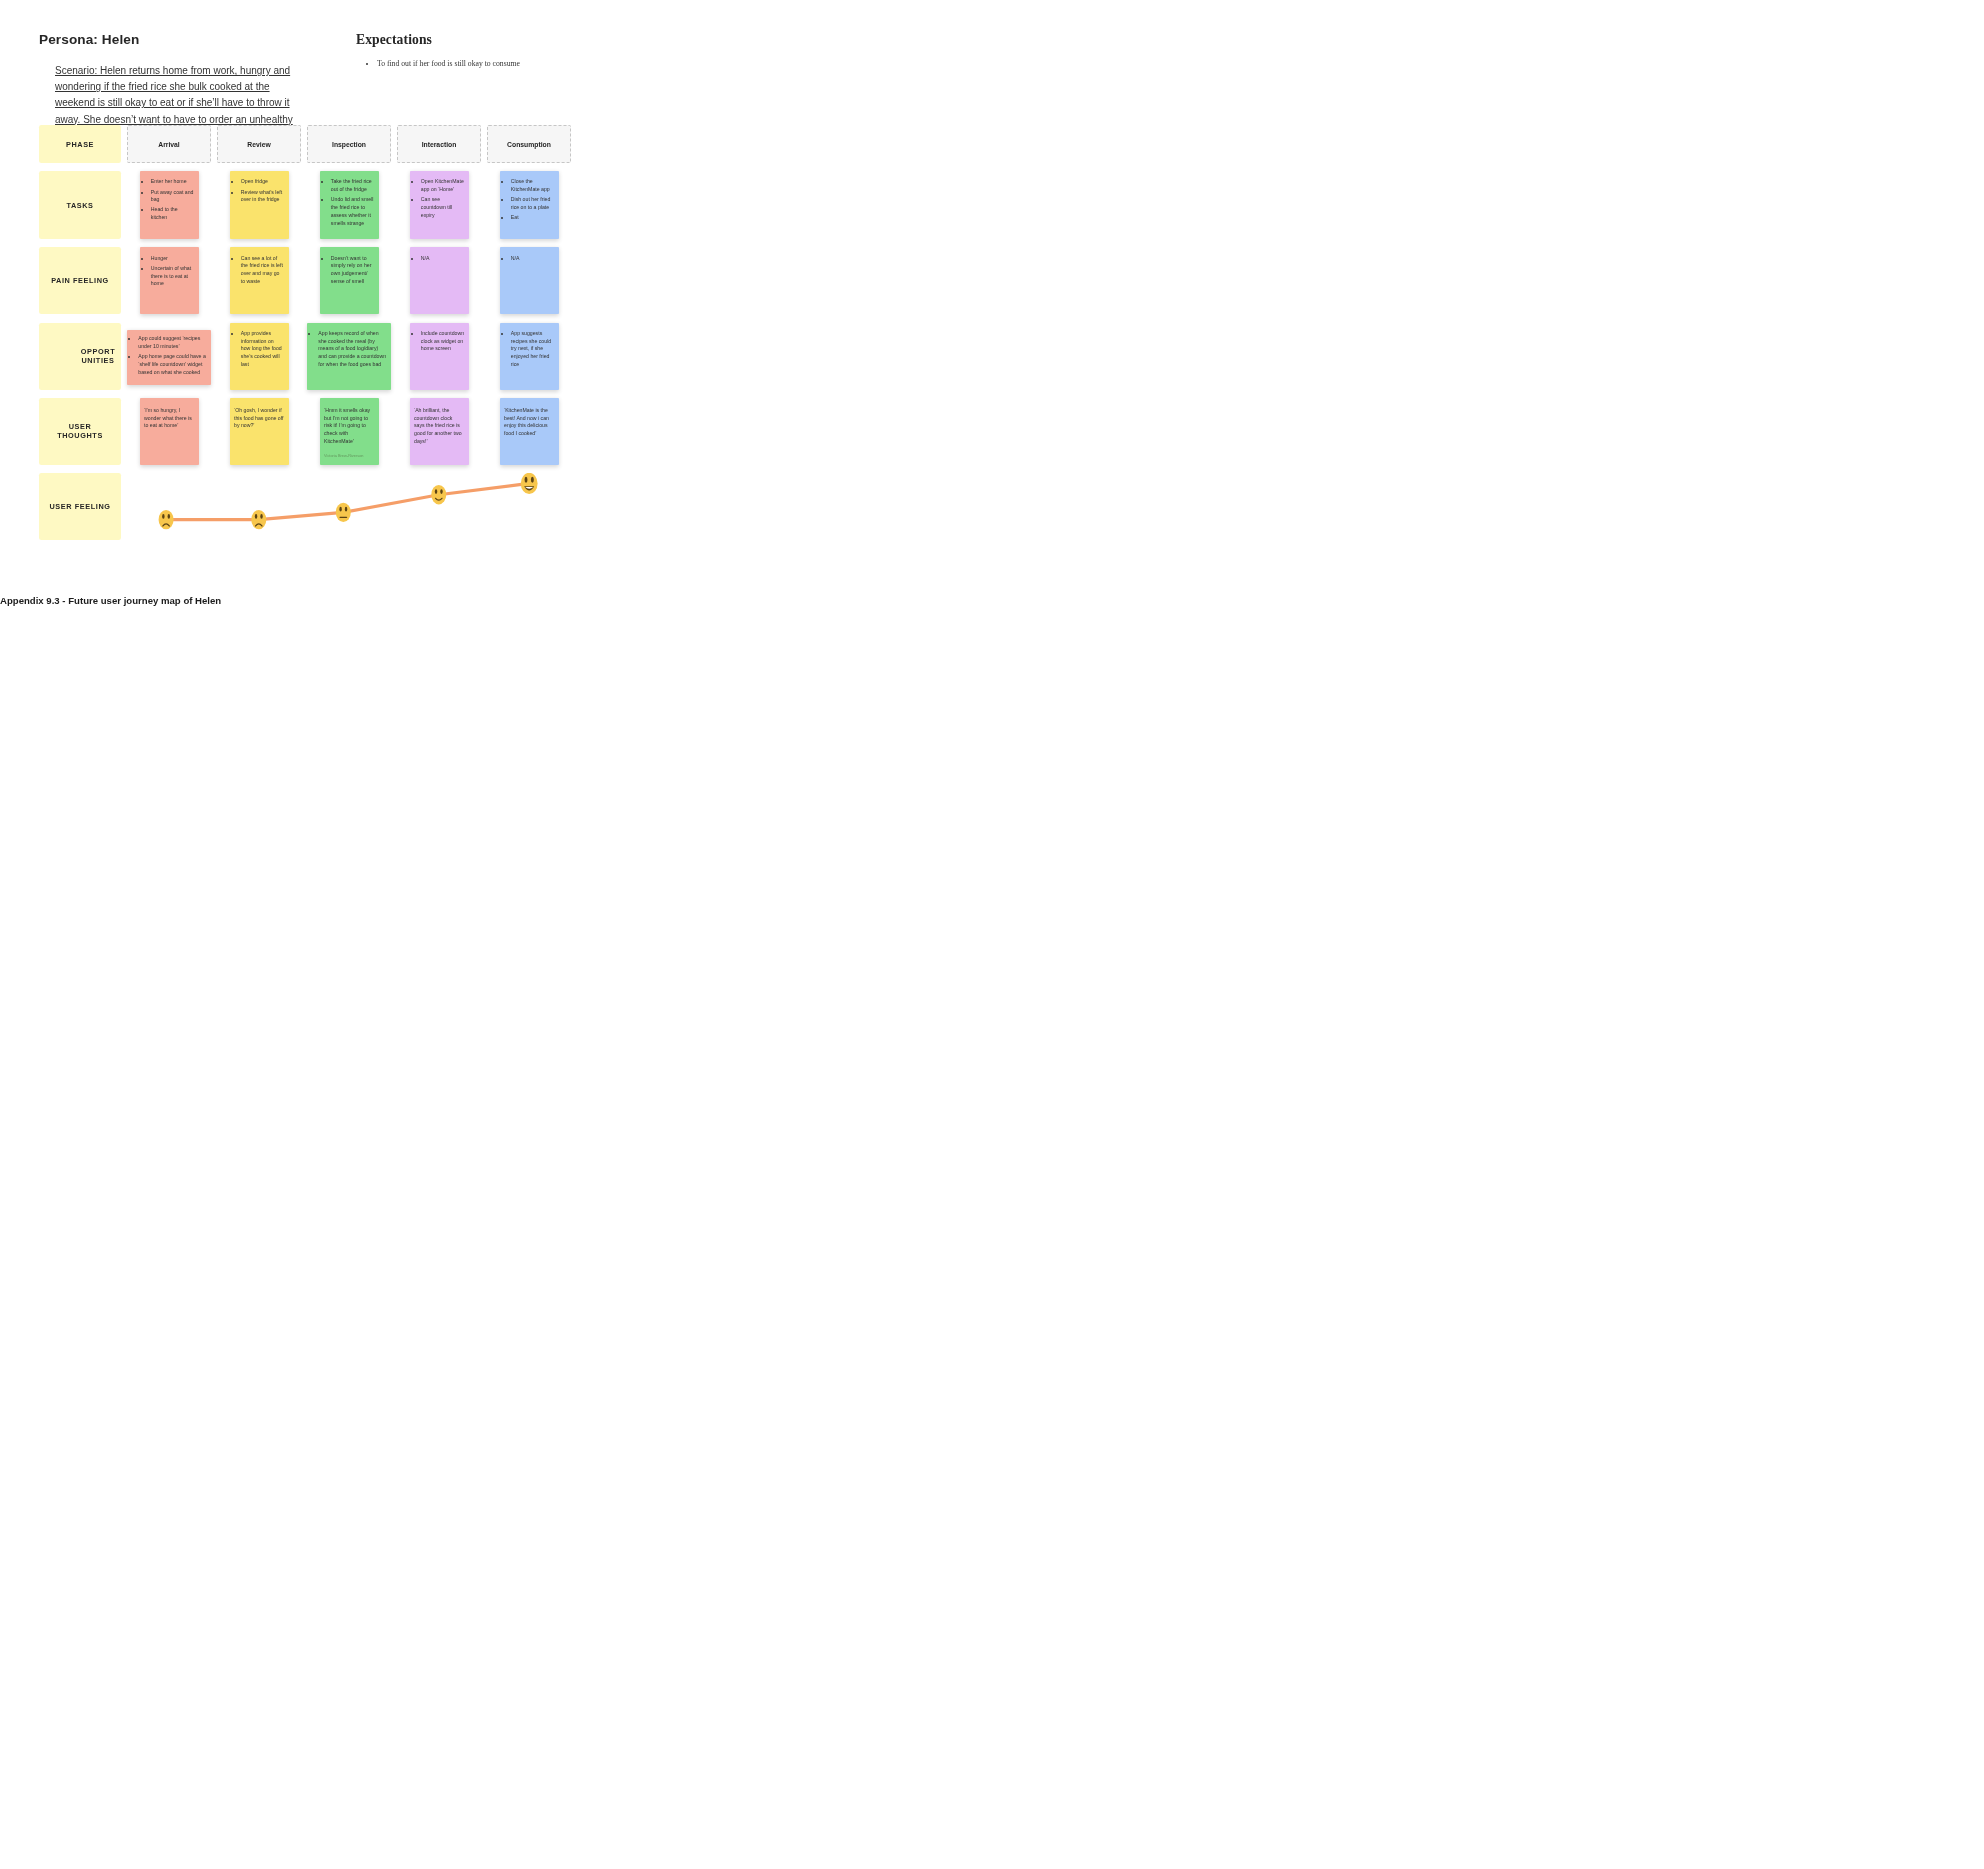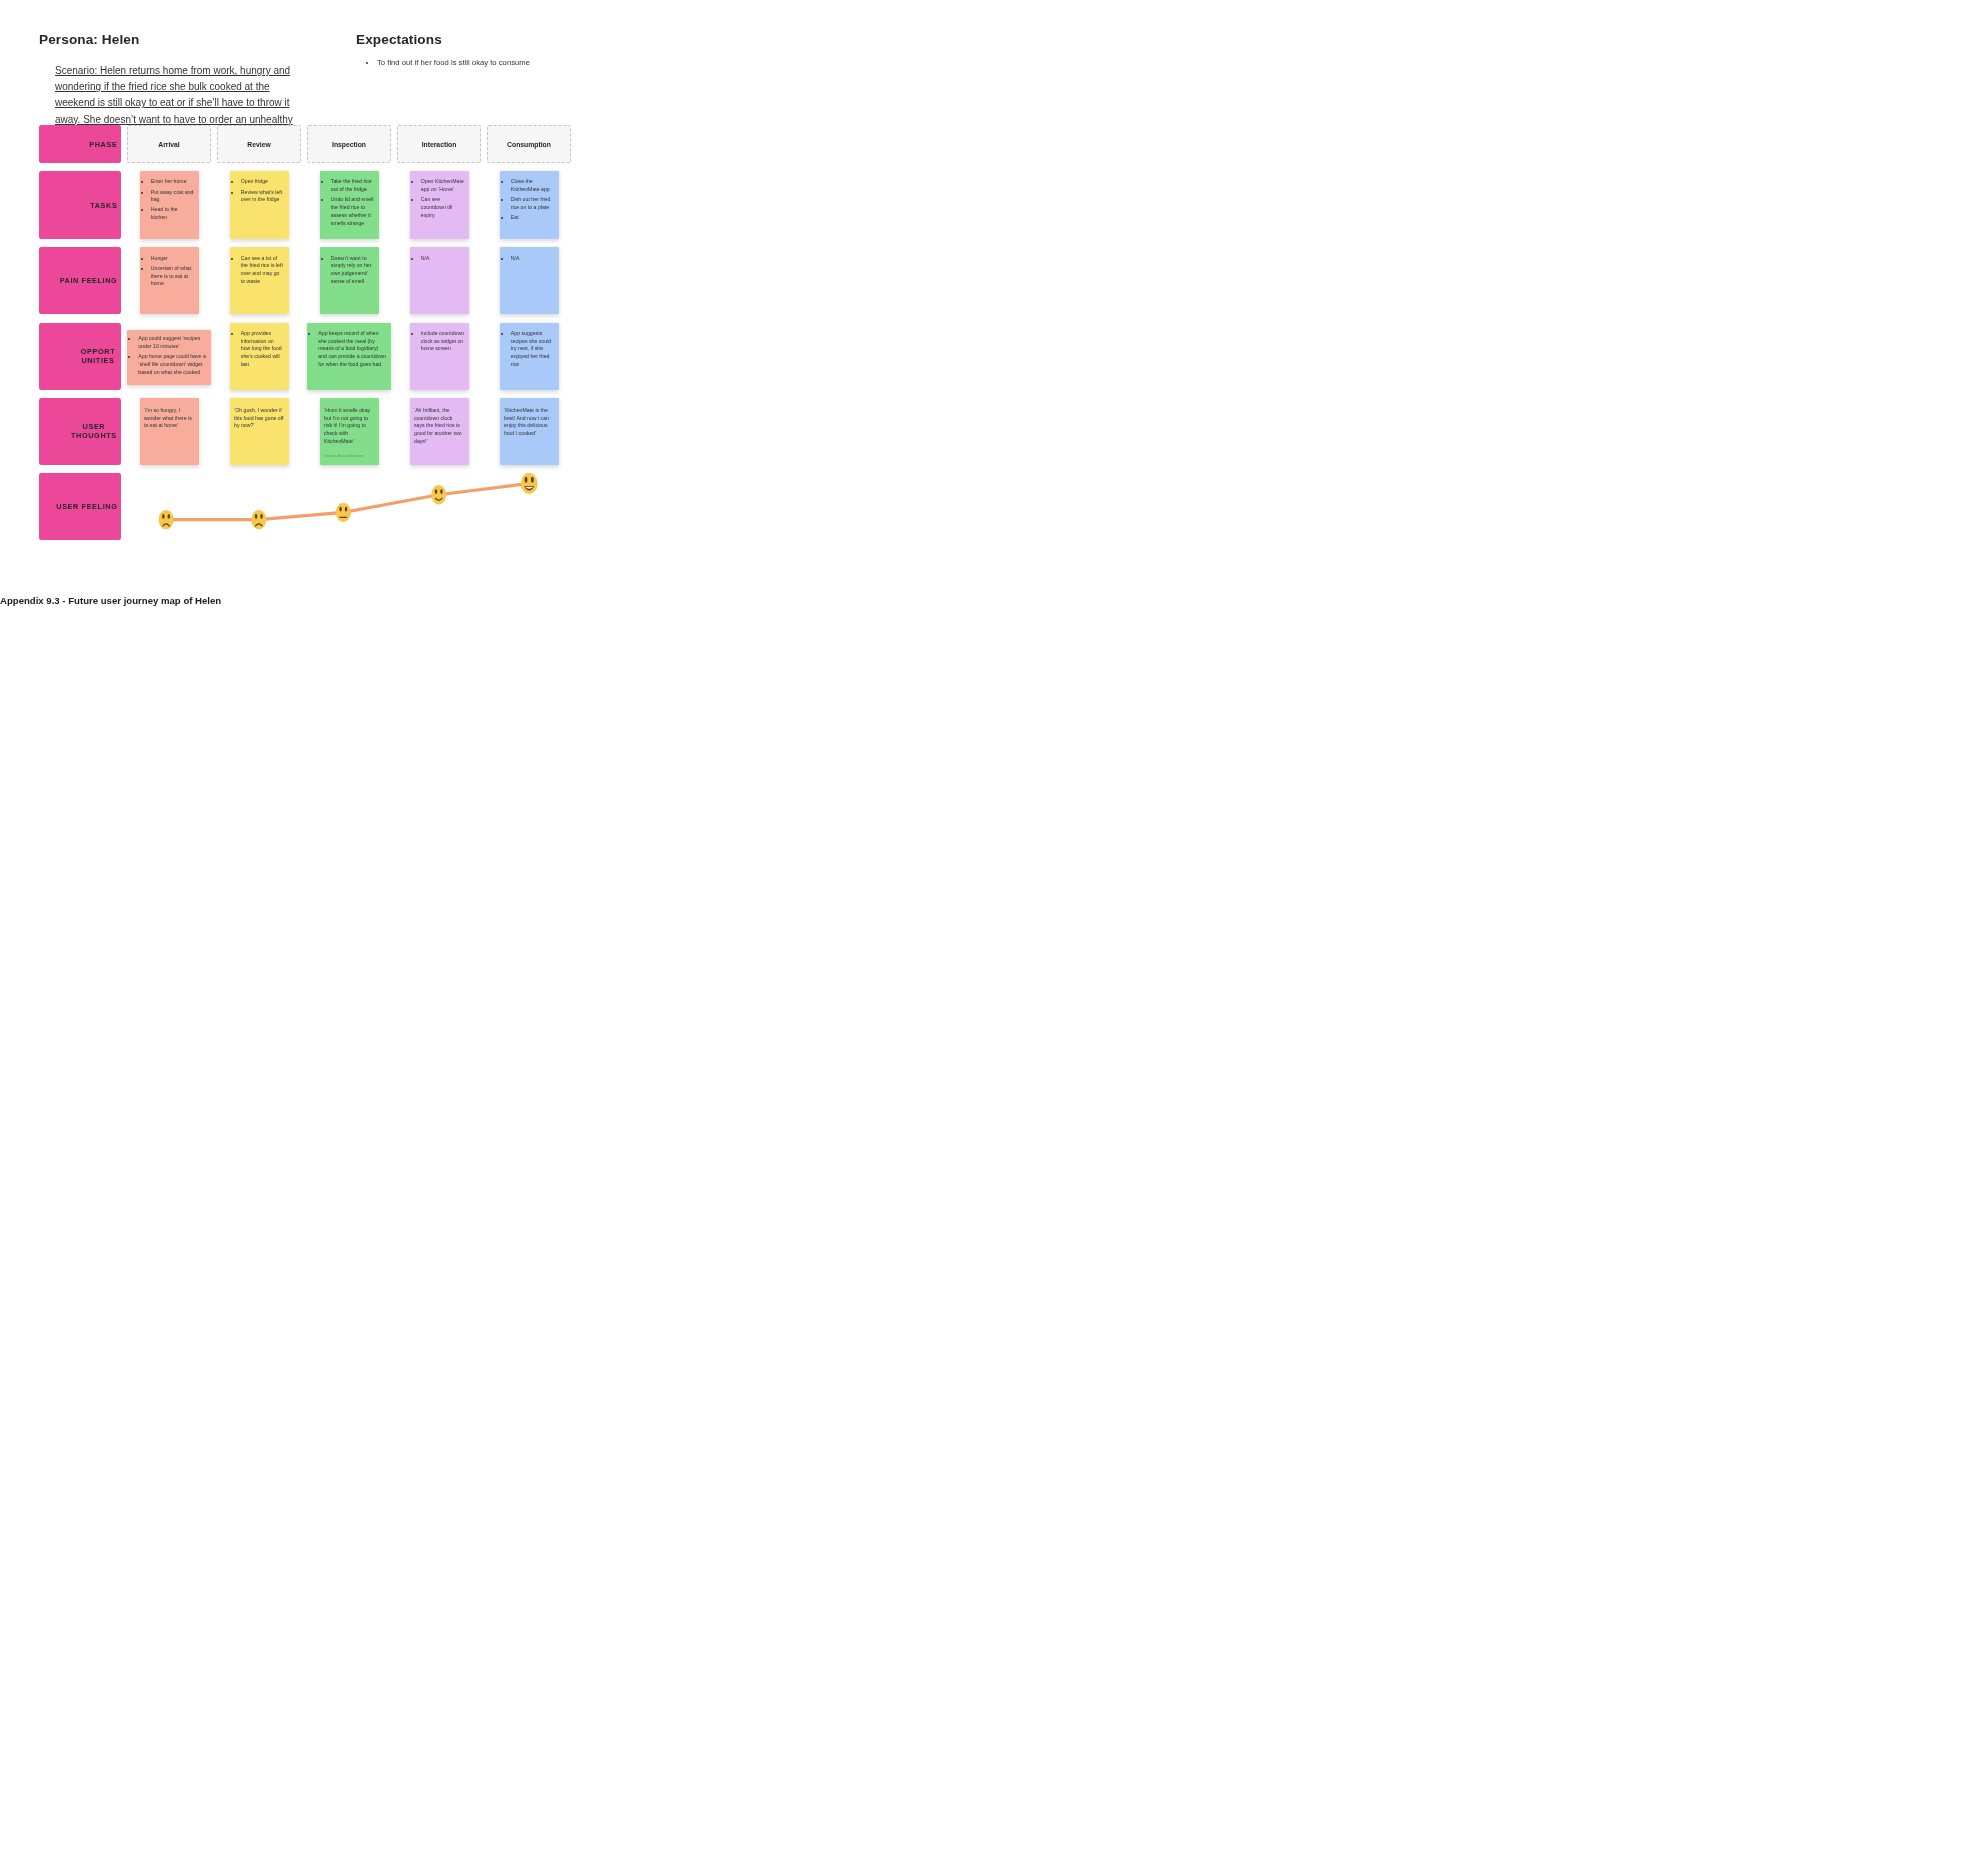--- a/index.html
+++ b/index.html
@@ -11,37 +11,37 @@
   }
   .board {
     position: relative;
     width: 662px;
     height: 623px;
     background: #ffffff;
     overflow: hidden;
   }
   
   .intro-persona { position: absolute; left: 39px; top: 32px; width: 277px; }
-  .intro-expect  { position: absolute; left: 356px; top: 32px; width: 237px; }
+  .intro-expect  { position: absolute; left: 356px; top: 32px; width: 237px; font-family: Liberation Serif, serif; }
   .intro-title { margin: 0 0 5px 0; font-size: 13.6px; font-weight: bold; color: #262626; letter-spacing: 0.1px; }
   .scenario { margin: 16px; font-size: 10px; line-height: 1.62; color: #333333; text-decoration: underline; }
   .expect-list { margin: 10px; padding-left: 11px; font-size: 7.7px; line-height: 1.5; color: #333333; }
   .expect-list li { margin: 0; }
   
   .grid {
     position: absolute; left: 39px; top: 125px;
     display: grid;
     grid-template-columns: 82px repeat(5, 84px);
     grid-template-rows: 38px 68px 67px 67px 67px 67px;
     column-gap: 6px; row-gap: 8.2px;
   }
   .rowlabel {
-    background: #ec4899;
+    background: #fef9c3;
     border-radius: 2.3px;
-    display: flex; align-items: center; justify-content: flex-end;
+    display: flex; align-items: center; justify-content: center;
     text-align: center;
     font-weight: bold; font-size: 7.3px; letter-spacing: 0.6px;
     color: #262626;
     padding: 0 3.6px;
   }
   .rowlabel.nowrap { white-space: nowrap; }
   .rowlabel.narrow span { display: inline-block; max-width: 47px; }
   .rowlabel.break span { display: inline-block; max-width: 58px; word-break: break-all; margin-left: 36px; }
   .phasebox {
     background: #F6F6F6;

